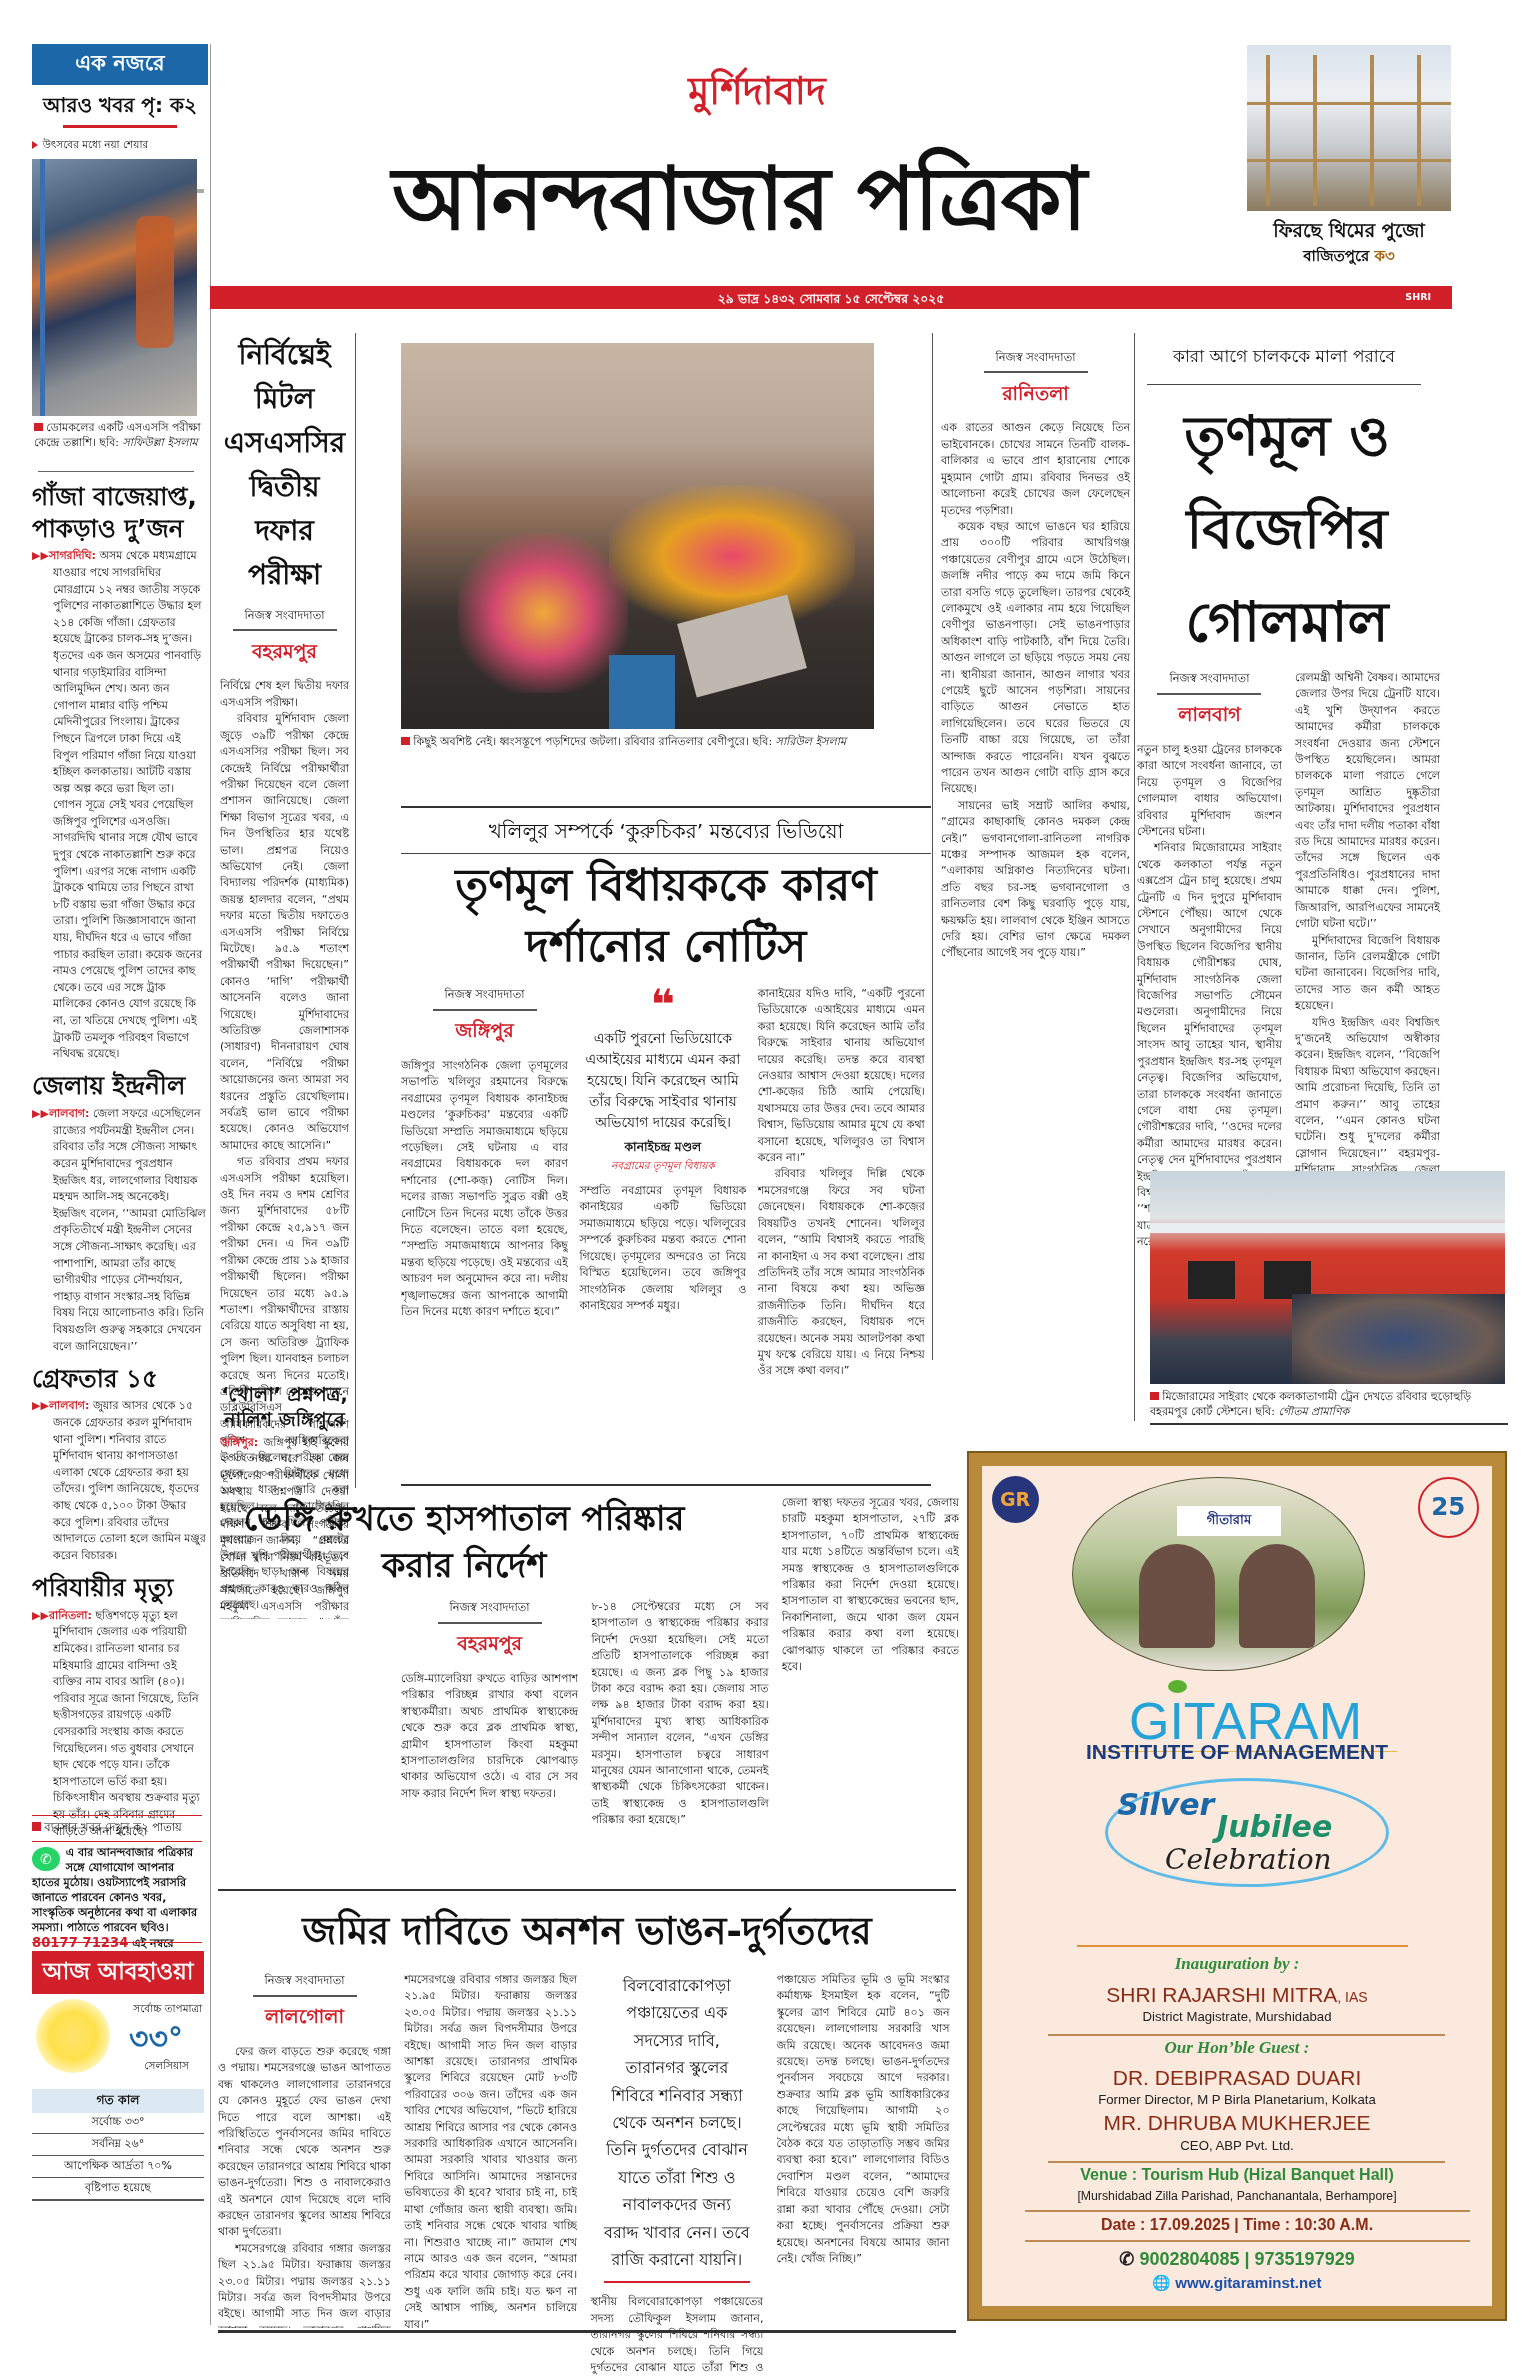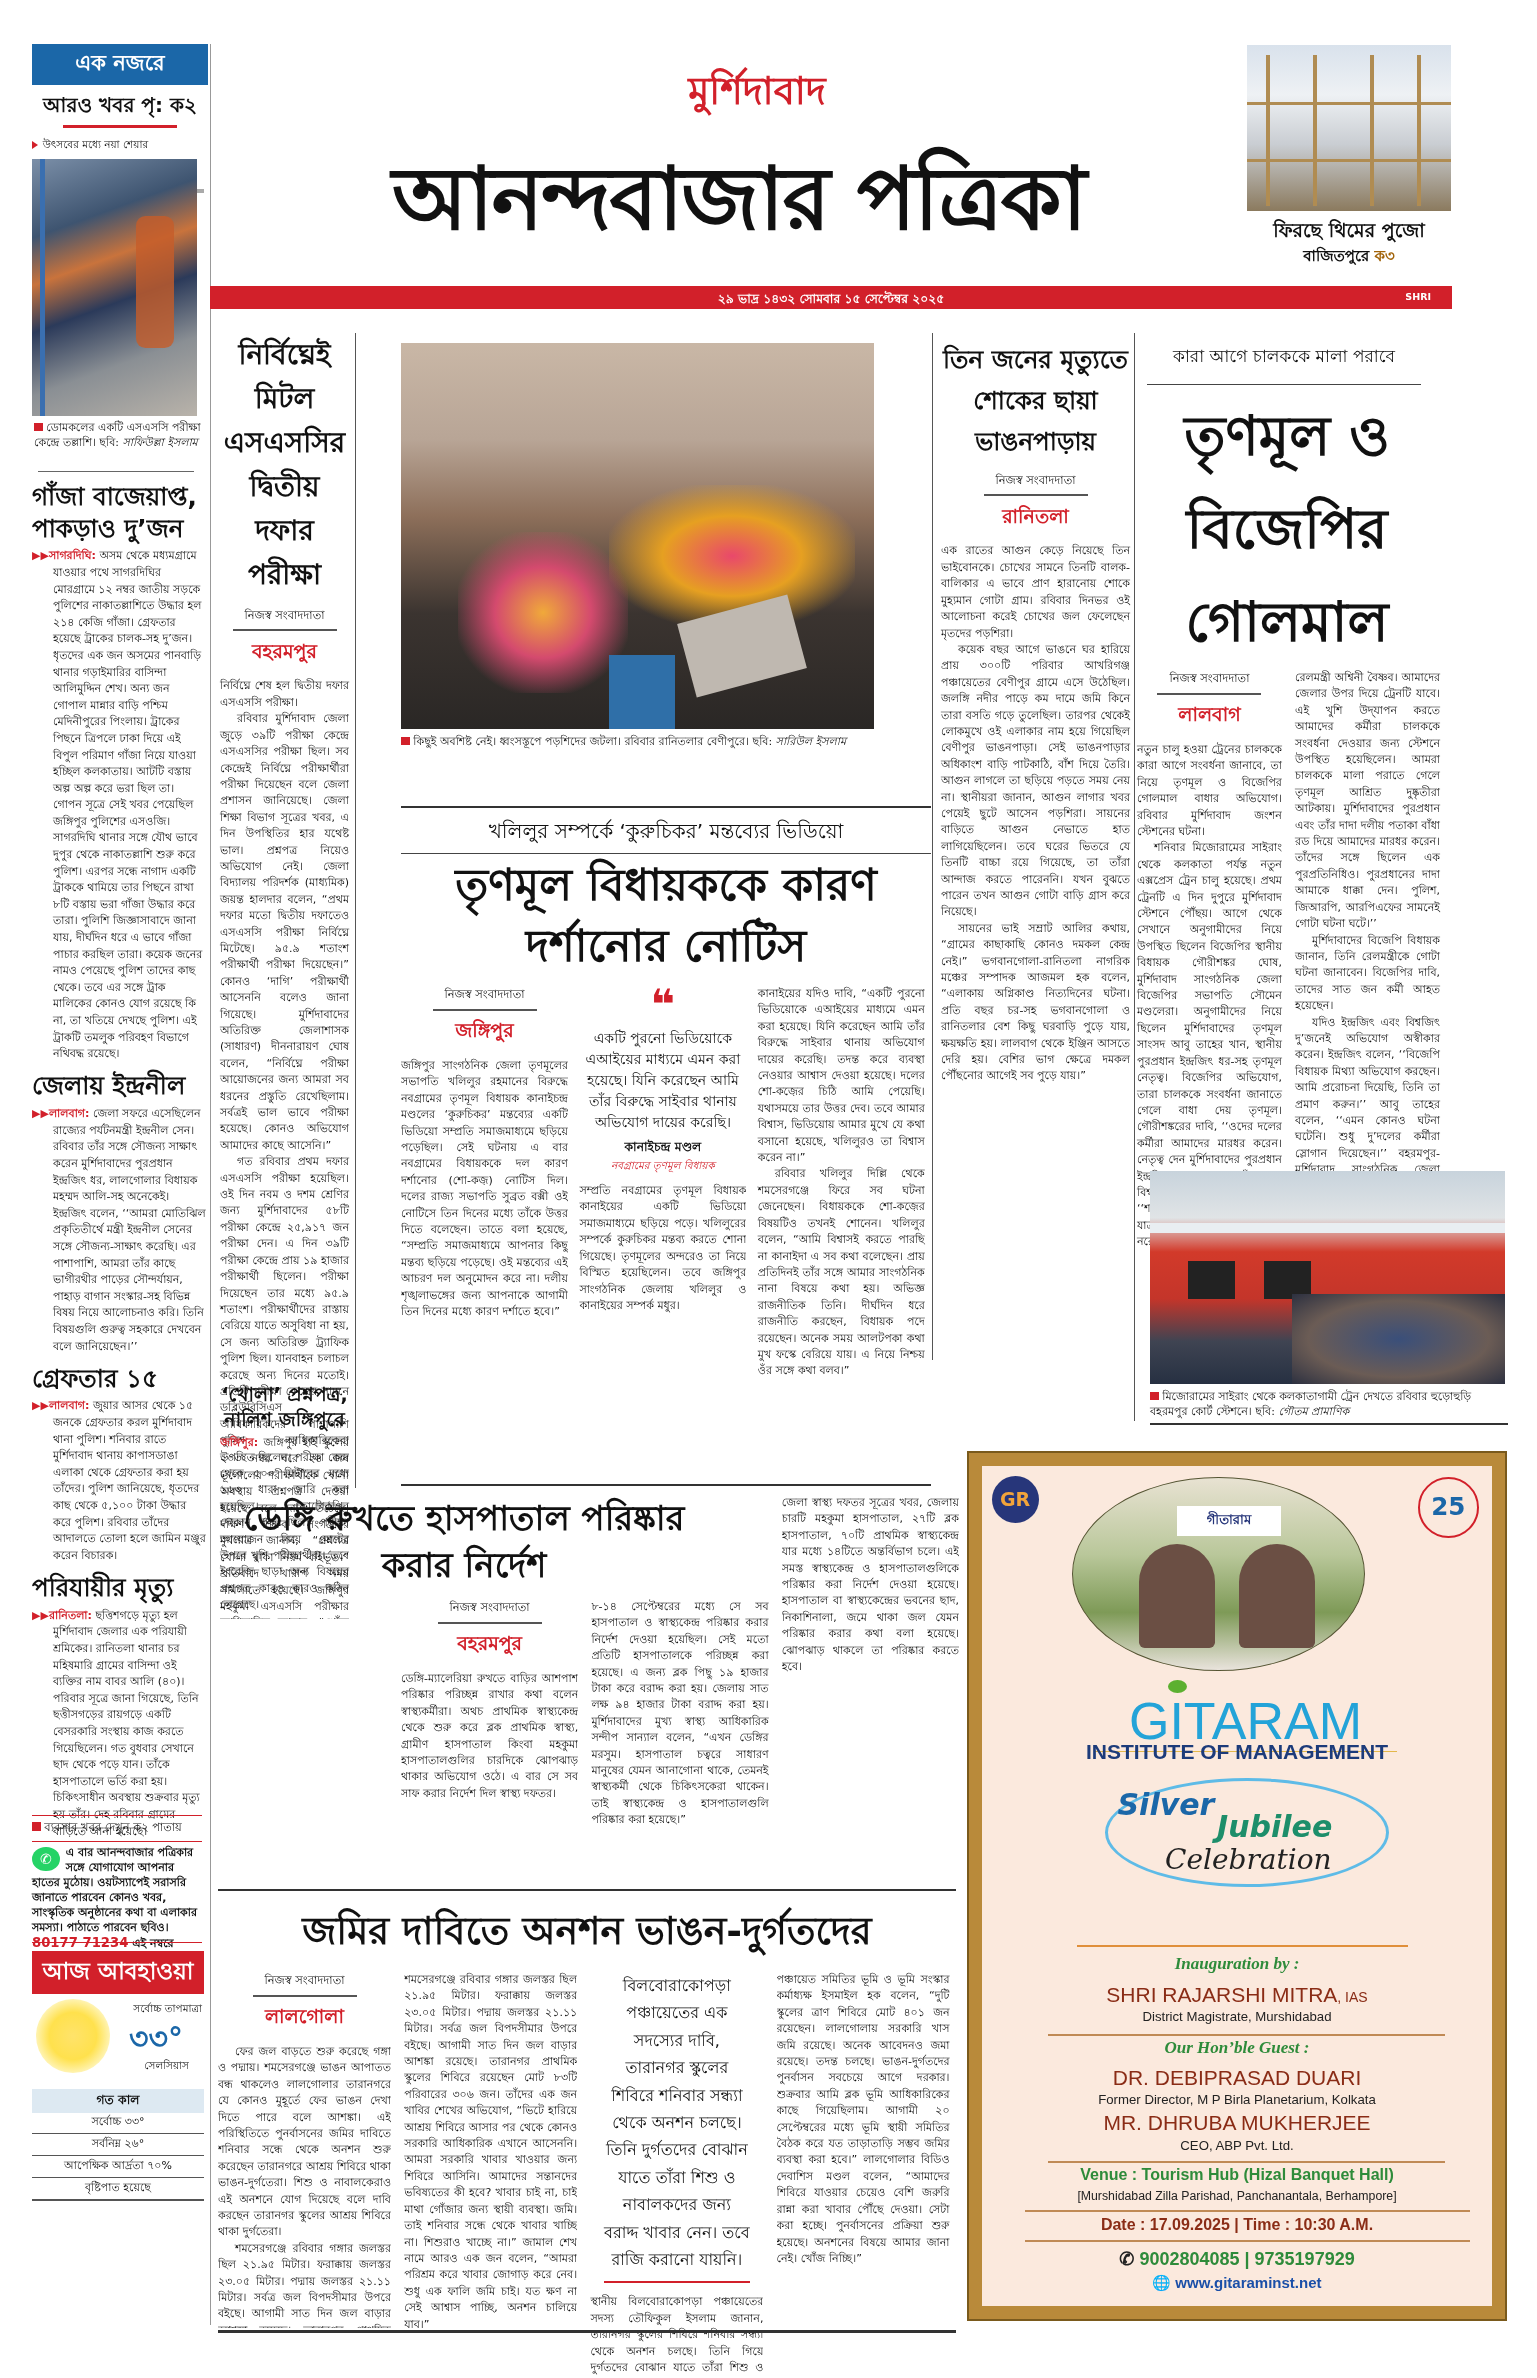--- a/index.html
+++ b/index.html
@@ -147,21 +147,20 @@
   <div style="position:absolute; left:284px; top:265px; width:114px; height:76px; background:#bfb8b0; transform:rotate(-15deg);"></div>
   <div style="position:absolute; left:208px; top:312px; width:66px; height:74px; background:#2f6fa8;"></div>
 </div>
 <div class="abs caption" style="left:401px; top:734px; width:492px; white-space:nowrap;">
   <span class="sq"></span><span>কিছুই অবশিষ্ট নেই। ধ্বংসস্তূপে পড়শিদের জটলা। রবিবার রানিতলার বেণীপুরে। ছবি:</span> <i>সারিউল ইসলাম</i>
 </div>
 
 <div class="vrule" style="left:932px; top:333px; height:1027px;"></div>
 
 <div class="abs" style="left:941px; top:339px; width:189px;">
-  <div class="headline" style="font-size:24.6px; line-height:41px;">তিন জনের মৃত্যুতে শোকের ছায়া ভাঙনপাড়ায়</div>
   <div class="byline" style="margin-top:9.5px; font-size:11.4px; width:104px;">নিজস্ব সংবাদদাতা</div>
   <div class="dateline" style="font-size:19px;">রানিতলা</div>
   <div class="body-text">
     <p>এক রাতের আগুন কেড়ে নিয়েছে তিন ভাইবোনকে। চোখের সামনে তিনটি বালক-বালিকার এ ভাবে প্রাণ হারানোয় শোকে মুহ্যমান গোটা গ্রাম। রবিবার দিনভর ওই আলোচনা করেই চোখের জল ফেলেছেন মৃতদের পড়শিরা।</p>
     <p>কয়েক বছর আগে ভাঙনে ঘর হারিয়ে প্রায় ৩০০টি পরিবার আখরিগঞ্জ পঞ্চায়েতের বেণীপুর গ্রামে এসে উঠেছিল। জলঙ্গি নদীর পাড়ে কম দামে জমি কিনে তারা বসতি গড়ে তুলেছিল। তারপর থেকেই লোকমুখে ওই এলাকার নাম হয়ে গিয়েছিল বেণীপুর ভাঙনপাড়া। সেই ভাঙনপাড়ার অধিকাংশ বাড়ি পাটকাঠি, বাঁশ দিয়ে তৈরি। আগুন লাগলে তা ছড়িয়ে পড়তে সময় নেয় না। স্থানীয়রা জানান, আগুন লাগার খবর পেয়েই ছুটে আসেন পড়শিরা। সায়নের বাড়িতে আগুন নেভাতে হাত লাগিয়েছিলেন। তবে ঘরের ভিতরে যে তিনটি বাচ্চা রয়ে গিয়েছে, তা তাঁরা আন্দাজ করতে পারেননি। যখন বুঝতে পারেন তখন আগুন গোটা বাড়ি গ্রাস করে নিয়েছে।</p>
     <p>সায়নের ভাই সম্রাট আলির কথায়, “গ্রামের কাছাকাছি কোনও দমকল কেন্দ্র নেই।” ভগবানগোলা-রানিতলা নাগরিক মঞ্চের সম্পাদক আজমল হক বলেন, “এলাকায় অগ্নিকাণ্ড নিত্যদিনের ঘটনা। প্রতি বছর চর-সহ ভগবানগোলা ও রানিতলার বেশ কিছু ঘরবাড়ি পুড়ে যায়, ক্ষয়ক্ষতি হয়। লালবাগ থেকে ইঞ্জিন আসতে দেরি হয়। বেশির ভাগ ক্ষেত্রে দমকল পৌঁছনোর আগেই সব পুড়ে যায়।”</p>
   </div>
 </div>
 
 <div class="vrule" style="left:1134px; top:333px; height:1088px;"></div>

